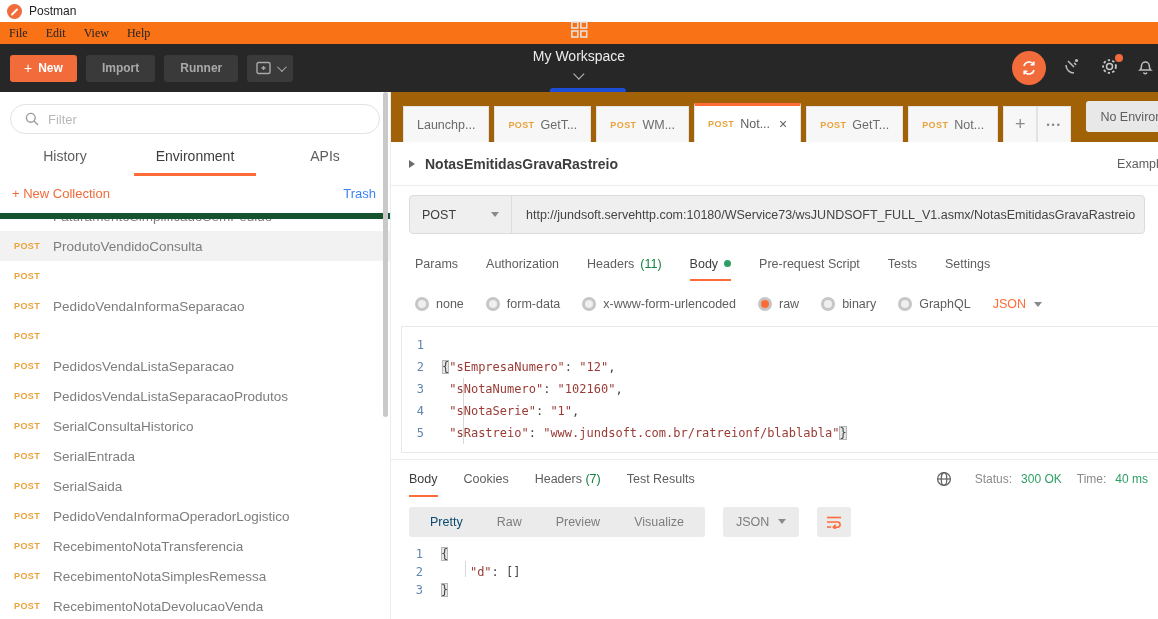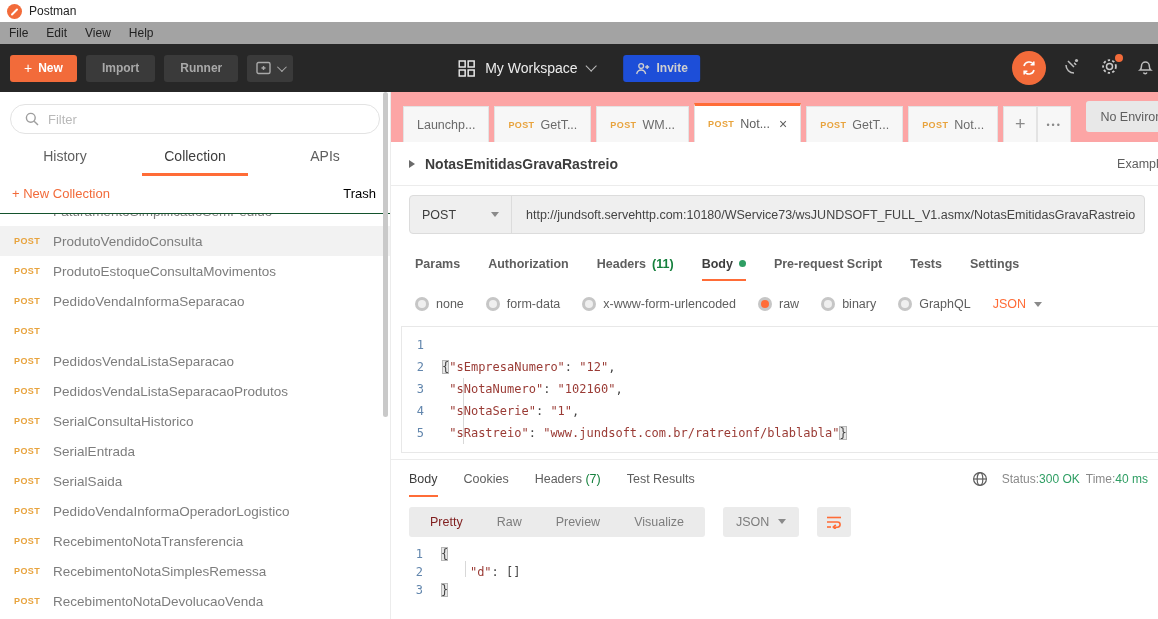--- a/index.html
+++ b/index.html
@@ -5,31 +5,31 @@
   * { margin:0; padding:0; box-sizing:border-box; }
   html,body { width:1158px; height:619px; overflow:hidden; background:#fff;
     font-family:"Liberation Sans", sans-serif; }
   .app { position:relative; width:1158px; height:619px; }
 
   
   .titlebar { height:22px; display:flex; align-items:center; gap:7px; padding-left:7px; background:#fff; }
   .pm-logo { width:15px; height:15px; border-radius:50%; background:#f26b3a; position:relative; flex:0 0 auto; }
   .pm-logo::after { content:""; position:absolute; left:3px; top:7px; width:9px; height:2px; background:#fff; transform:rotate(-45deg); border-radius:1px; }
   .app-title { font-size:12px; color:#222; }
-  .menubar { height:22px; display:flex; align-items:center; gap:0; background:#a3a3a3; }
+  .menubar { height:22px; display:flex; align-items:center; gap:0; background:#f97316;font-family:Liberation Serif, serif; }
   .menubar span { font-size:12px; color:#222; padding:0 9px; cursor:default; }
 
   
   .toolbar { height:48px; background:#272727; display:flex; align-items:center; padding:0 10px; position:relative; }
   .btn-new { background:#f26b3a; color:#fff; font-size:12px; font-weight:700; border:none; border-radius:3px; height:27px; padding:0 14px; display:flex; align-items:center; gap:6px; }
   .btn-new .plus { font-size:14px; font-weight:400; }
   .tb-btn { background:#3a3a3a; color:#a9a9a9; font-size:12px; font-weight:700; border:none; border-radius:3px; height:27px; padding:0 16px; margin-left:9px; display:flex; align-items:center; gap:6px; }
   .tb-icon-btn { background:#3a3a3a; border:none; border-radius:3px; height:27px; padding:0 9px; margin-left:9px; display:flex; align-items:center; gap:5px; }
   .chev { width:7px; height:7px; border-right:1.5px solid #a9a9a9; border-bottom:1.5px solid #a9a9a9; transform:rotate(45deg) translateY(-2px); display:inline-block; }
-  .tb-center { position:absolute; left:50%; transform:translateX(-50%); display:flex; align-items:center; gap:10px; }
+  .tb-center { position:absolute; left:50%; transform:translateX(-50%); display:flex; align-items:center; gap:10px;flex-direction:column; }
   .ws-label { color:#ededed; font-size:14px; }
   .ws-chev { width:8px; height:8px; border-right:1.5px solid #bbb; border-bottom:1.5px solid #bbb; transform:rotate(45deg); margin-top:-4px; }
   .btn-invite { background:#1d4ed8; color:#cfcfcf; font-size:12px; font-weight:700; border:none; border-radius:3px; height:27px; padding:0 12px; display:flex; align-items:center; gap:6px; margin-left:18px; }
   .tb-right { position:absolute; right:0; display:flex; align-items:center; gap:17px; padding-right:4px; }
   .sync-circle { width:34px; height:34px; border-radius:50%; background:#f26b3a; display:flex; align-items:center; justify-content:center; }
   .gear-wrap { position:relative; }
   .gear-dot { position:absolute; top:-3px; right:-4px; width:8px; height:8px; border-radius:50%; background:#f26b3a; }
 
   
   .content { display:flex; height:527px;border-radius:7px; }
@@ -38,33 +38,33 @@
 
   
   .filter-wrap { margin:12px 10px 0 10px; height:30px; border:1px solid #e3e3e3; border-radius:15px; display:flex; align-items:center; gap:9px; padding:0 14px; background:#fff; }
   .filter-wrap input { border:none; outline:none; flex:1; font-size:13px; color:#555; background:transparent; font-family:"Liberation Sans",sans-serif; }
   .filter-wrap input::placeholder { color:#b9b9b9; }
   .side-tabs { display:flex; margin-top:14px; }
   .side-tab { flex:1; text-align:center; font-size:14px; color:#5e5e5e; cursor:pointer; }
   .side-tab .lbl { display:inline-block; padding:0 22px 9px 22px; border-bottom:3px solid transparent; }
   .side-tab.active { color:#3d3d3d; }
   .side-tab.active .lbl { border-bottom-color:#ff6c37; }
-  .coll-actions { display:flex; justify-content:space-between; align-items:center; padding:10px 14px 12px 12px; border-bottom:1px solid #14532d; }
+  .coll-actions { display:flex; justify-content:space-between; align-items:center; padding:10px 14px 12px 12px; border-bottom:6px solid #14532d; }
   .new-coll { color:#f26b3a; font-size:13px; cursor:pointer; }
-  .trash-link { color:#000000; font-size:13px; cursor:pointer; }
+  .trash-link { color:#3b82f6; font-size:13px; cursor:pointer; }
   .coll-list { overflow:hidden; height:414px; position:relative; }
   .coll-item { height:30px; display:flex; align-items:center; gap:13px; padding-left:14px; cursor:pointer; }
   .coll-item:first-child { margin-top:-18px; }
   .coll-item.selected { background:#f2f2f2; }
   .method-post { font-size:9px; font-weight:700; color:#e8a33d; letter-spacing:.4px; flex:0 0 auto; }
   .coll-name { font-size:13.5px; color:#7d7d7d; white-space:nowrap; }
   .side-scrollbar { position:absolute; right:2px; top:0; width:5px; height:325px; background:#c9c9c9; border-radius:3px; }
 
   
-  .tabstrip { height:50px; background:#fca5a5; display:flex; align-items:flex-end; padding-left:12px; position:relative; overflow:hidden; }
+  .tabstrip { height:50px; background:#a16207; display:flex; align-items:flex-end; padding-left:12px; position:relative; overflow:hidden; }
   .rtab { height:36px; display:flex; align-items:center; gap:6px; padding:0 13px; margin-right:5px; background:#f7f7f7; border:1px solid #e3e3e3; border-bottom:none; font-size:12.5px; color:#6b6b6b; white-space:nowrap; cursor:pointer; }
   .rtab.active { background:#fff; border-top:3px solid #ff6c37; height:39px; color:#5e5e5e; }
   .rtab .method-post { font-size:9px; }
   .tab-close { color:#5e5e5e; font-size:14px; margin-left:3px; line-height:1; }
   .tab-util { height:36px; width:34px; display:flex; align-items:center; justify-content:center; border:1px solid #e3e3e3; border-bottom:none; background:#f7f7f7; color:#8a8a8a; cursor:pointer; }
   .tab-plus { font-size:18px; font-weight:400; }
   .tab-dots { font-size:9px; letter-spacing:2px; }
   .env-box { position:absolute; right:-46px; top:9px; height:31px; background:#e8e8e8; border-radius:3px; display:flex; align-items:center; padding:0 14px; font-size:12.5px; color:#5e5e5e; white-space:nowrap; }
 
   
@@ -76,21 +76,21 @@
   
   .url-row { padding:9px 13px 9px 18px; }
   .url-box { height:39px; background:#efefef; border:1px solid #dcdcdc; border-radius:4px; display:flex; align-items:stretch; overflow:hidden; }
   .method-select { width:102px; display:flex; align-items:center; justify-content:space-between; padding:0 12px; border-right:1px solid #dcdcdc; cursor:pointer; }
   .method-select .m { font-size:12.5px; color:#3d3d3d; }
   .tri-down { width:0; height:0; border-left:4px solid transparent; border-right:4px solid transparent; border-top:5px solid #8a8a8a; }
   .url-text { flex:1; display:flex; align-items:center; padding-left:14px; font-size:12.5px; color:#444; white-space:nowrap; overflow:hidden; }
 
   
   .req-tabs { display:flex; gap:28px; padding:14px 0 0 24px; height:38px; }
-  .req-tab { font-size:12.5px; color:#5e5e5e; padding-bottom:9px; border-bottom:2px solid transparent; display:flex; align-items:center; gap:6px; cursor:pointer; white-space:nowrap;font-weight:bold; }
+  .req-tab { font-size:12.5px; color:#5e5e5e; padding-bottom:9px; border-bottom:2px solid transparent; display:flex; align-items:center; gap:6px; cursor:pointer; white-space:nowrap; }
   .req-tab.active { color:#3d3d3d; border-bottom-color:#ff6c37; }
   .count-green { color:#15803d; }
   .green-dot { width:7px; height:7px; border-radius:50%; background:#2e9e63; display:inline-block; }
 
   
   .mode-row { display:flex; align-items:center; gap:22px; padding:10px 0 0 24px; height:36px; }
   .mode { display:flex; align-items:center; gap:7px; cursor:pointer; }
   .radio { width:14px; height:14px; border-radius:50%; background:#c6c6c6; position:relative; }
   .radio::after { content:""; position:absolute; left:3px; top:3px; width:8px; height:8px; border-radius:50%; background:#efefef; }
   .mode.selected .radio::after { background:#ff6c37; }
@@ -105,27 +105,27 @@
   .tok-s { color:#9a3b35; white-space:pre; }
   .tok-p { color:#444; white-space:pre; }
   .tok-bh { color:#444; background:#e6e6e6; box-shadow:0 0 0 1px #b5b5b5 inset; white-space:pre; }
   .indent-guide { position:absolute; width:1px; background:#d8d8d8; }
 
   
   .resp-header { border-top:1px solid #ececec; margin-top:6px; height:38px; display:flex; align-items:flex-end; padding-left:18px; position:relative; }
   .resp-tabs { display:flex; gap:26px; }
   .resp-tab { font-size:12.5px; color:#5e5e5e; padding-bottom:9px; border-bottom:2px solid transparent; cursor:pointer; white-space:nowrap; }
   .resp-tab.active { color:#3d3d3d; border-bottom-color:#ff6c37; }
-  .resp-meta { position:absolute; right:10px; bottom:10px; display:flex; align-items:center; font-size:12px; }
+  .resp-meta { position:absolute; right:10px; bottom:10px; display:flex; align-items:center; gap:9px; font-size:12px; }
   .meta-label { color:#8a8a8a; }
   .meta-green { color:#2e9e63; }
   .resp-toolbar { display:flex; align-items:center; gap:18px; padding:9px 0 0 18px; height:40px; }
   .seg-group { background:#ebebeb; border-radius:3px; height:30px; display:flex; align-items:center; padding:0 4px; }
   .seg-item { font-size:12.5px; color:#7d7d7d; padding:0 17px; cursor:pointer; }
-  .seg-item.active { color:#7f1d1d; }
+  .seg-item.active { color:#0c4a6e; }
   .resp-lang { background:#ebebeb; border-radius:3px; height:30px; display:flex; align-items:center; gap:9px; padding:0 13px; cursor:pointer; }
   .resp-lang .lbl { font-size:12.5px; color:#7d7d7d; }
   .wrap-btn { background:#ebebeb; border-radius:3px; height:30px; width:34px; display:flex; align-items:center; justify-content:center; cursor:pointer; }
   .resp-editor { margin-left:10px; padding-top:8px; position:relative; font-family:"DejaVu Sans Mono", monospace; }
   .resp-editor .code-line { height:18px; font-size:12px; }
 </style>
 </head>
 <body>
 
 <div class="app">
@@ -213,39 +213,38 @@
     <div class="sidebar">
       <div class="filter-wrap">
         <svg width="14" height="14" viewBox="0 0 14 14">
           <circle cx="5.8" cy="5.8" r="4.4" fill="none" stroke="#9e9e9e" stroke-width="1.4"></circle>
           <path d="M9.2 9.2L13 13" stroke="#9e9e9e" stroke-width="1.4"></path>
         </svg>
         <input placeholder="Filter" style="">
       </div>
       <div class="side-tabs" id="side-tabs">
           <div class="side-tab"><span class="lbl">History</span></div>
-          <div class="side-tab active"><span class="lbl">Collection</span></div>
+          <div class="side-tab active"><span class="lbl">Environment</span></div>
           <div class="side-tab"><span class="lbl">APIs</span></div>
         </div>
       <div class="coll-actions">
         <span class="new-coll">+ New Collection</span>
         <span class="trash-link">Trash</span>
       </div>
       <div class="coll-list" id="coll-list">
           <div class="coll-item">
             <span class="method-post">POST</span>
             <span class="coll-name">FaturamentoSimplificadoSemPedido</span>
           </div>
           <div class="coll-item selected">
             <span class="method-post">POST</span>
             <span class="coll-name">ProdutoVendidoConsulta</span>
           </div>
           <div class="coll-item">
             <span class="method-post">POST</span>
-            <span class="coll-name">ProdutoEstoqueConsultaMovimentos</span>
           </div>
           <div class="coll-item">
             <span class="method-post">POST</span>
             <span class="coll-name">PedidoVendaInformaSeparacao</span>
           </div>
           <div class="coll-item">
             <span class="method-post">POST</span>
           </div>
           <div class="coll-item">
             <span class="method-post">POST</span>

